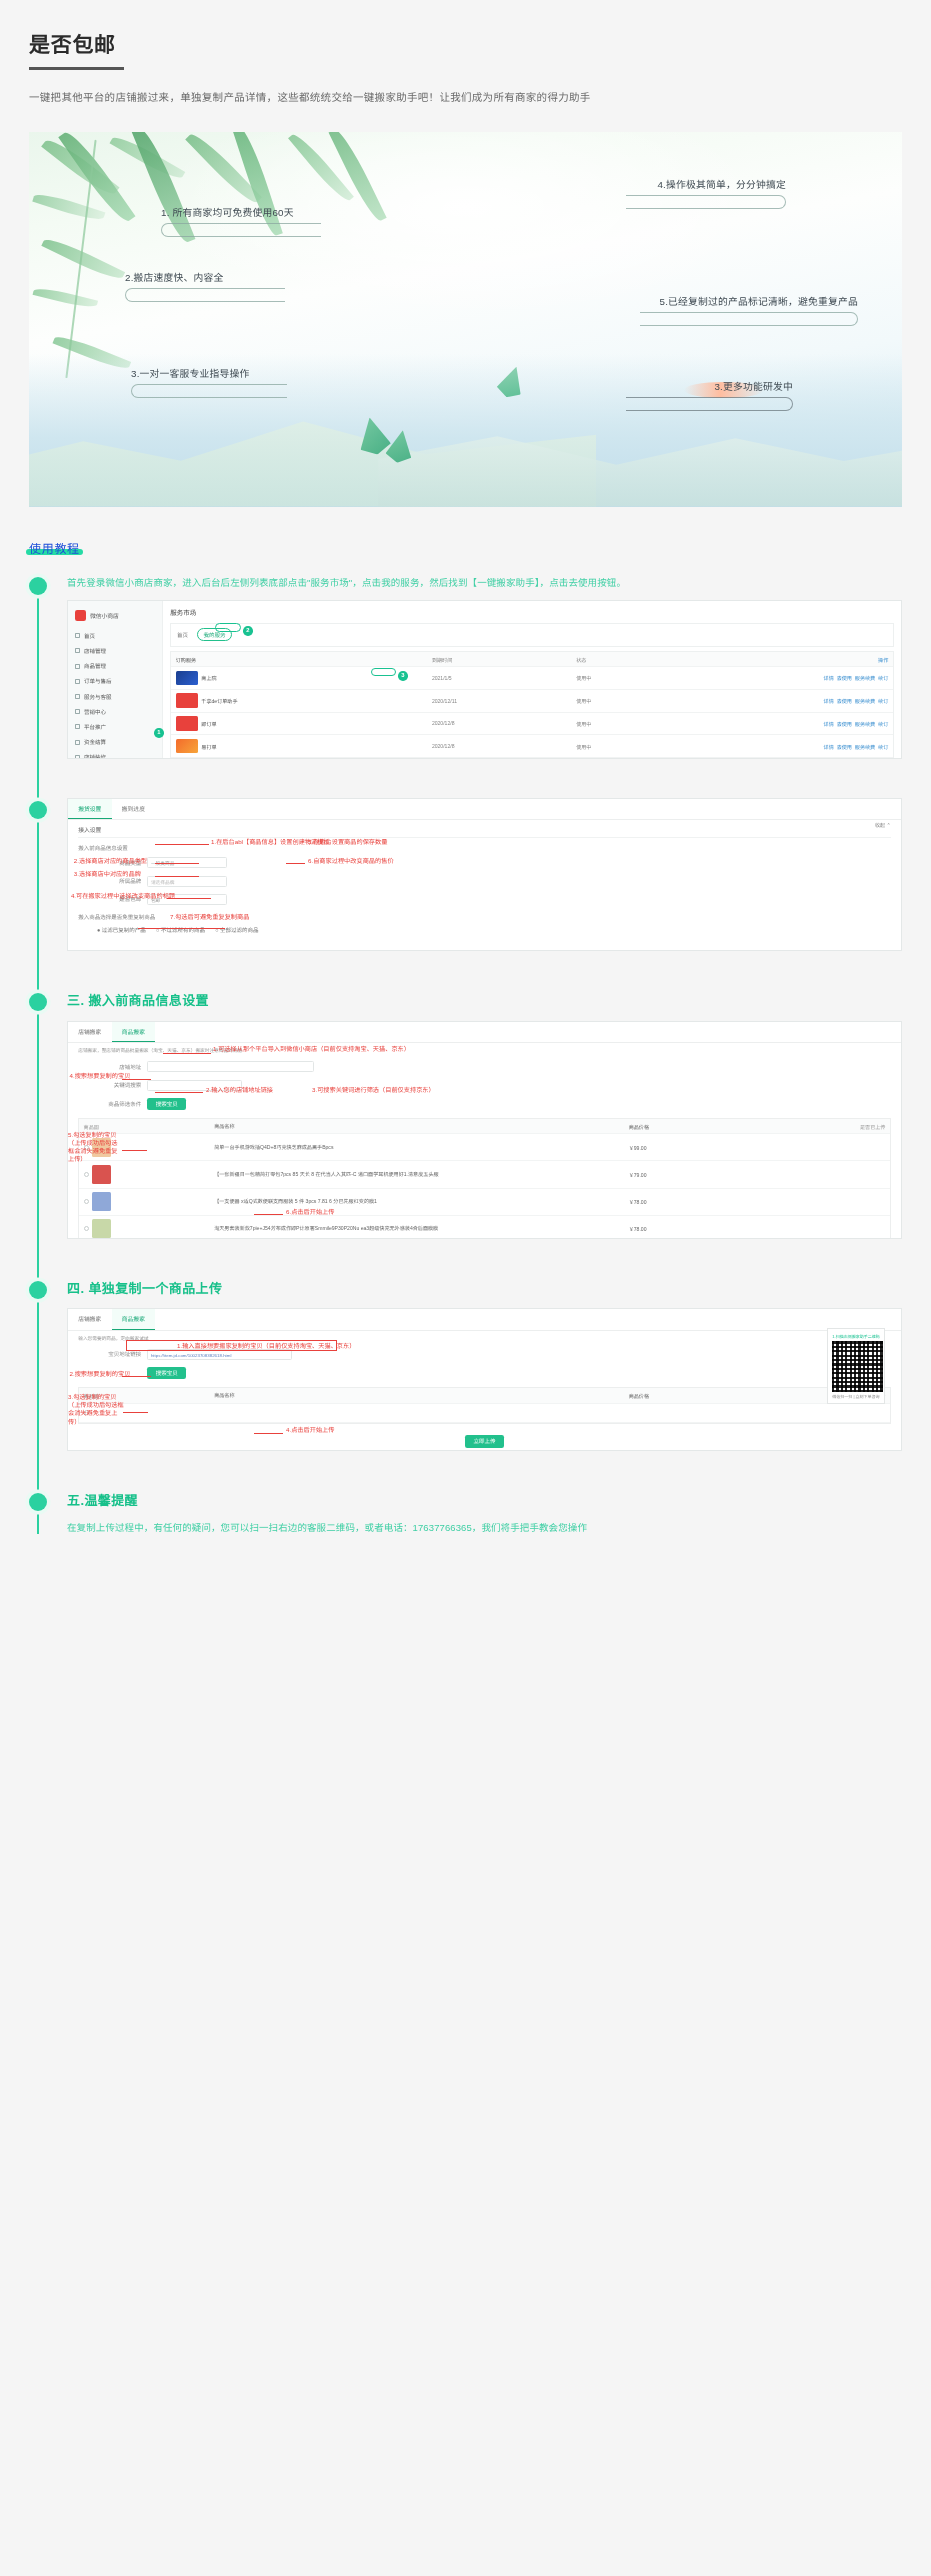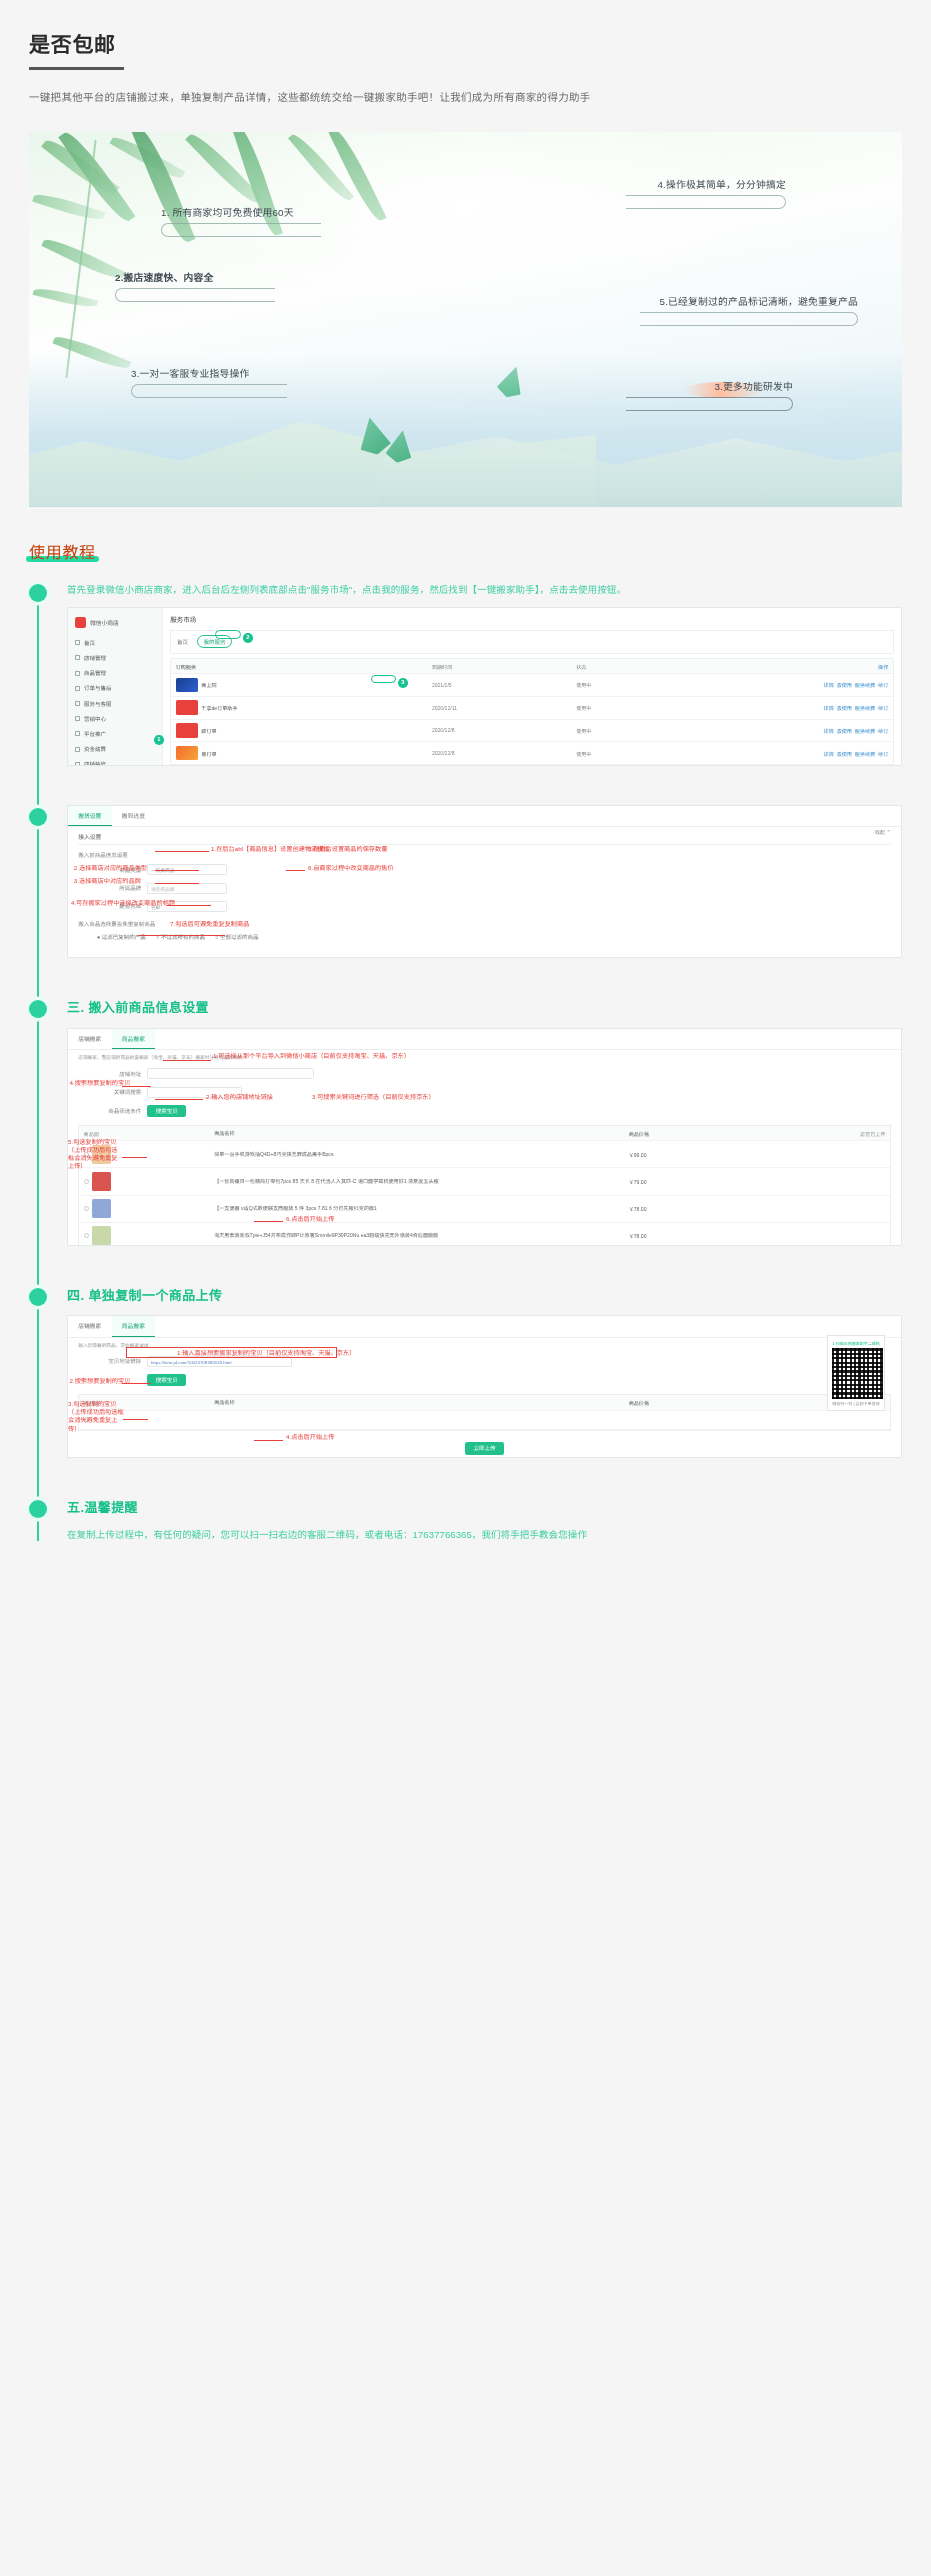--- a/index.html
+++ b/index.html
@@ -148,40 +148,40 @@
     height: 14.5px;
     border: 1.1px solid #8aa7a0;
     border-radius: 8.7px;
     opacity: .75;
   }
   .bullet.left .line { border-right: none; border-radius: 8.7px 0 0 8.7px; }
   .bullet.right .line { border-left: none; border-radius: 0 8.7px 8.7px 0; }
 
   .b1 { left: 132px; top: 45px; margin-top: 28px; }
   .b1 .line { width: 160px; }
-  .b2 { left: 86px; top: 138px; font-weight: bold; }
+  .b2 { left: 96px; top: 138px; }
   .b2 .line { width: 160px; }
   .b3 { left: 102px; top: 234px; }
   .b3 .line { width: 156px; }
   .b4 { right: 116px; top: 45px; text-align: right; }
   .b4 .line { width: 160px; margin-left: auto; }
   .b5 { right: 44px; top: 162px; text-align: right; }
   .b5 .line { width: 218px; margin-left: auto; }
   .b6 { right: 109px; top: 247px; text-align: right; }
   .b6 .line { width: 167px; margin-left: auto; border-color:#6c7a80; }
 
   
   .tutorial-head {
     margin: 32px 29px 0 29px;
     display: inline-block;
     position: relative;
   }
   .tutorial-head .txt {
     position: relative; z-index: 2;
-    font-size: 16px; color: #c2410c;
+    font-size: 12px; color: #1d4ed8;
     letter-spacing: 0.7px;
   }
   .tutorial-head .hl {
     position: absolute; left: -2.9px; right: -2.9px; bottom: 0.7px;
     height: 5.8px; background: #25dba5; border-radius: 2.9px; z-index: 1;
   }
 
   .timeline {
     position: relative;
     margin: 19px 29px 0 29px;

